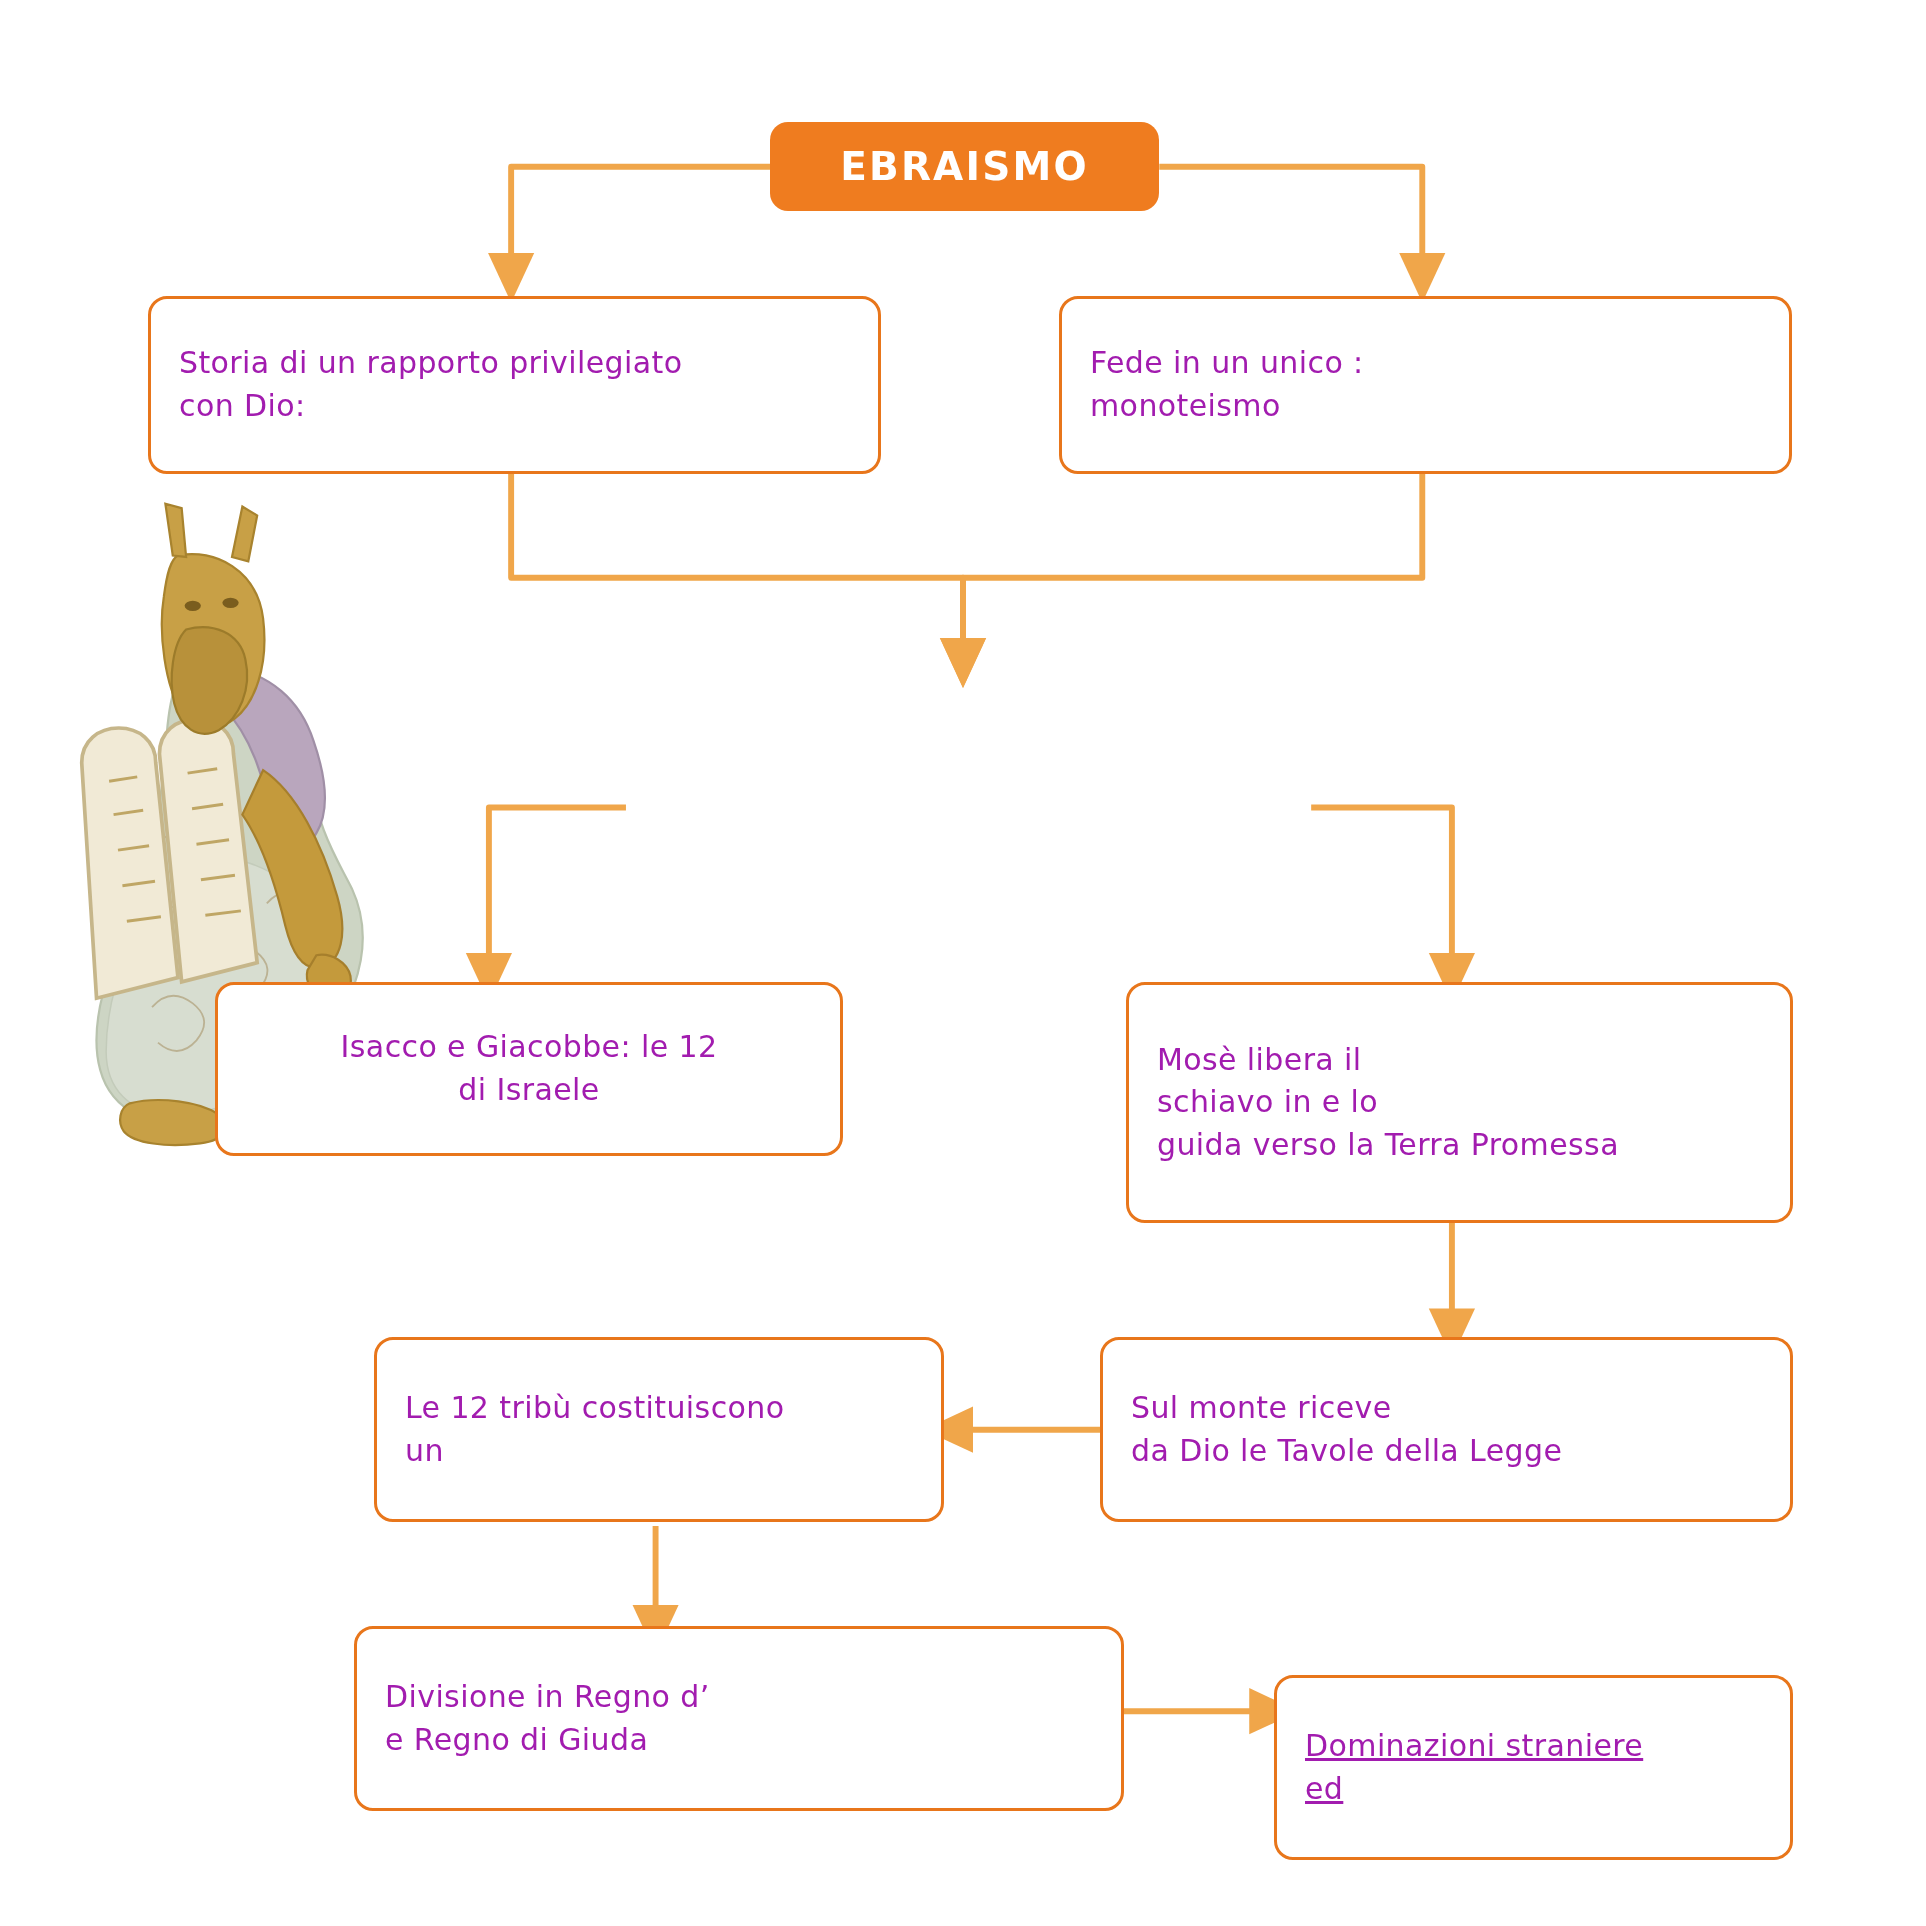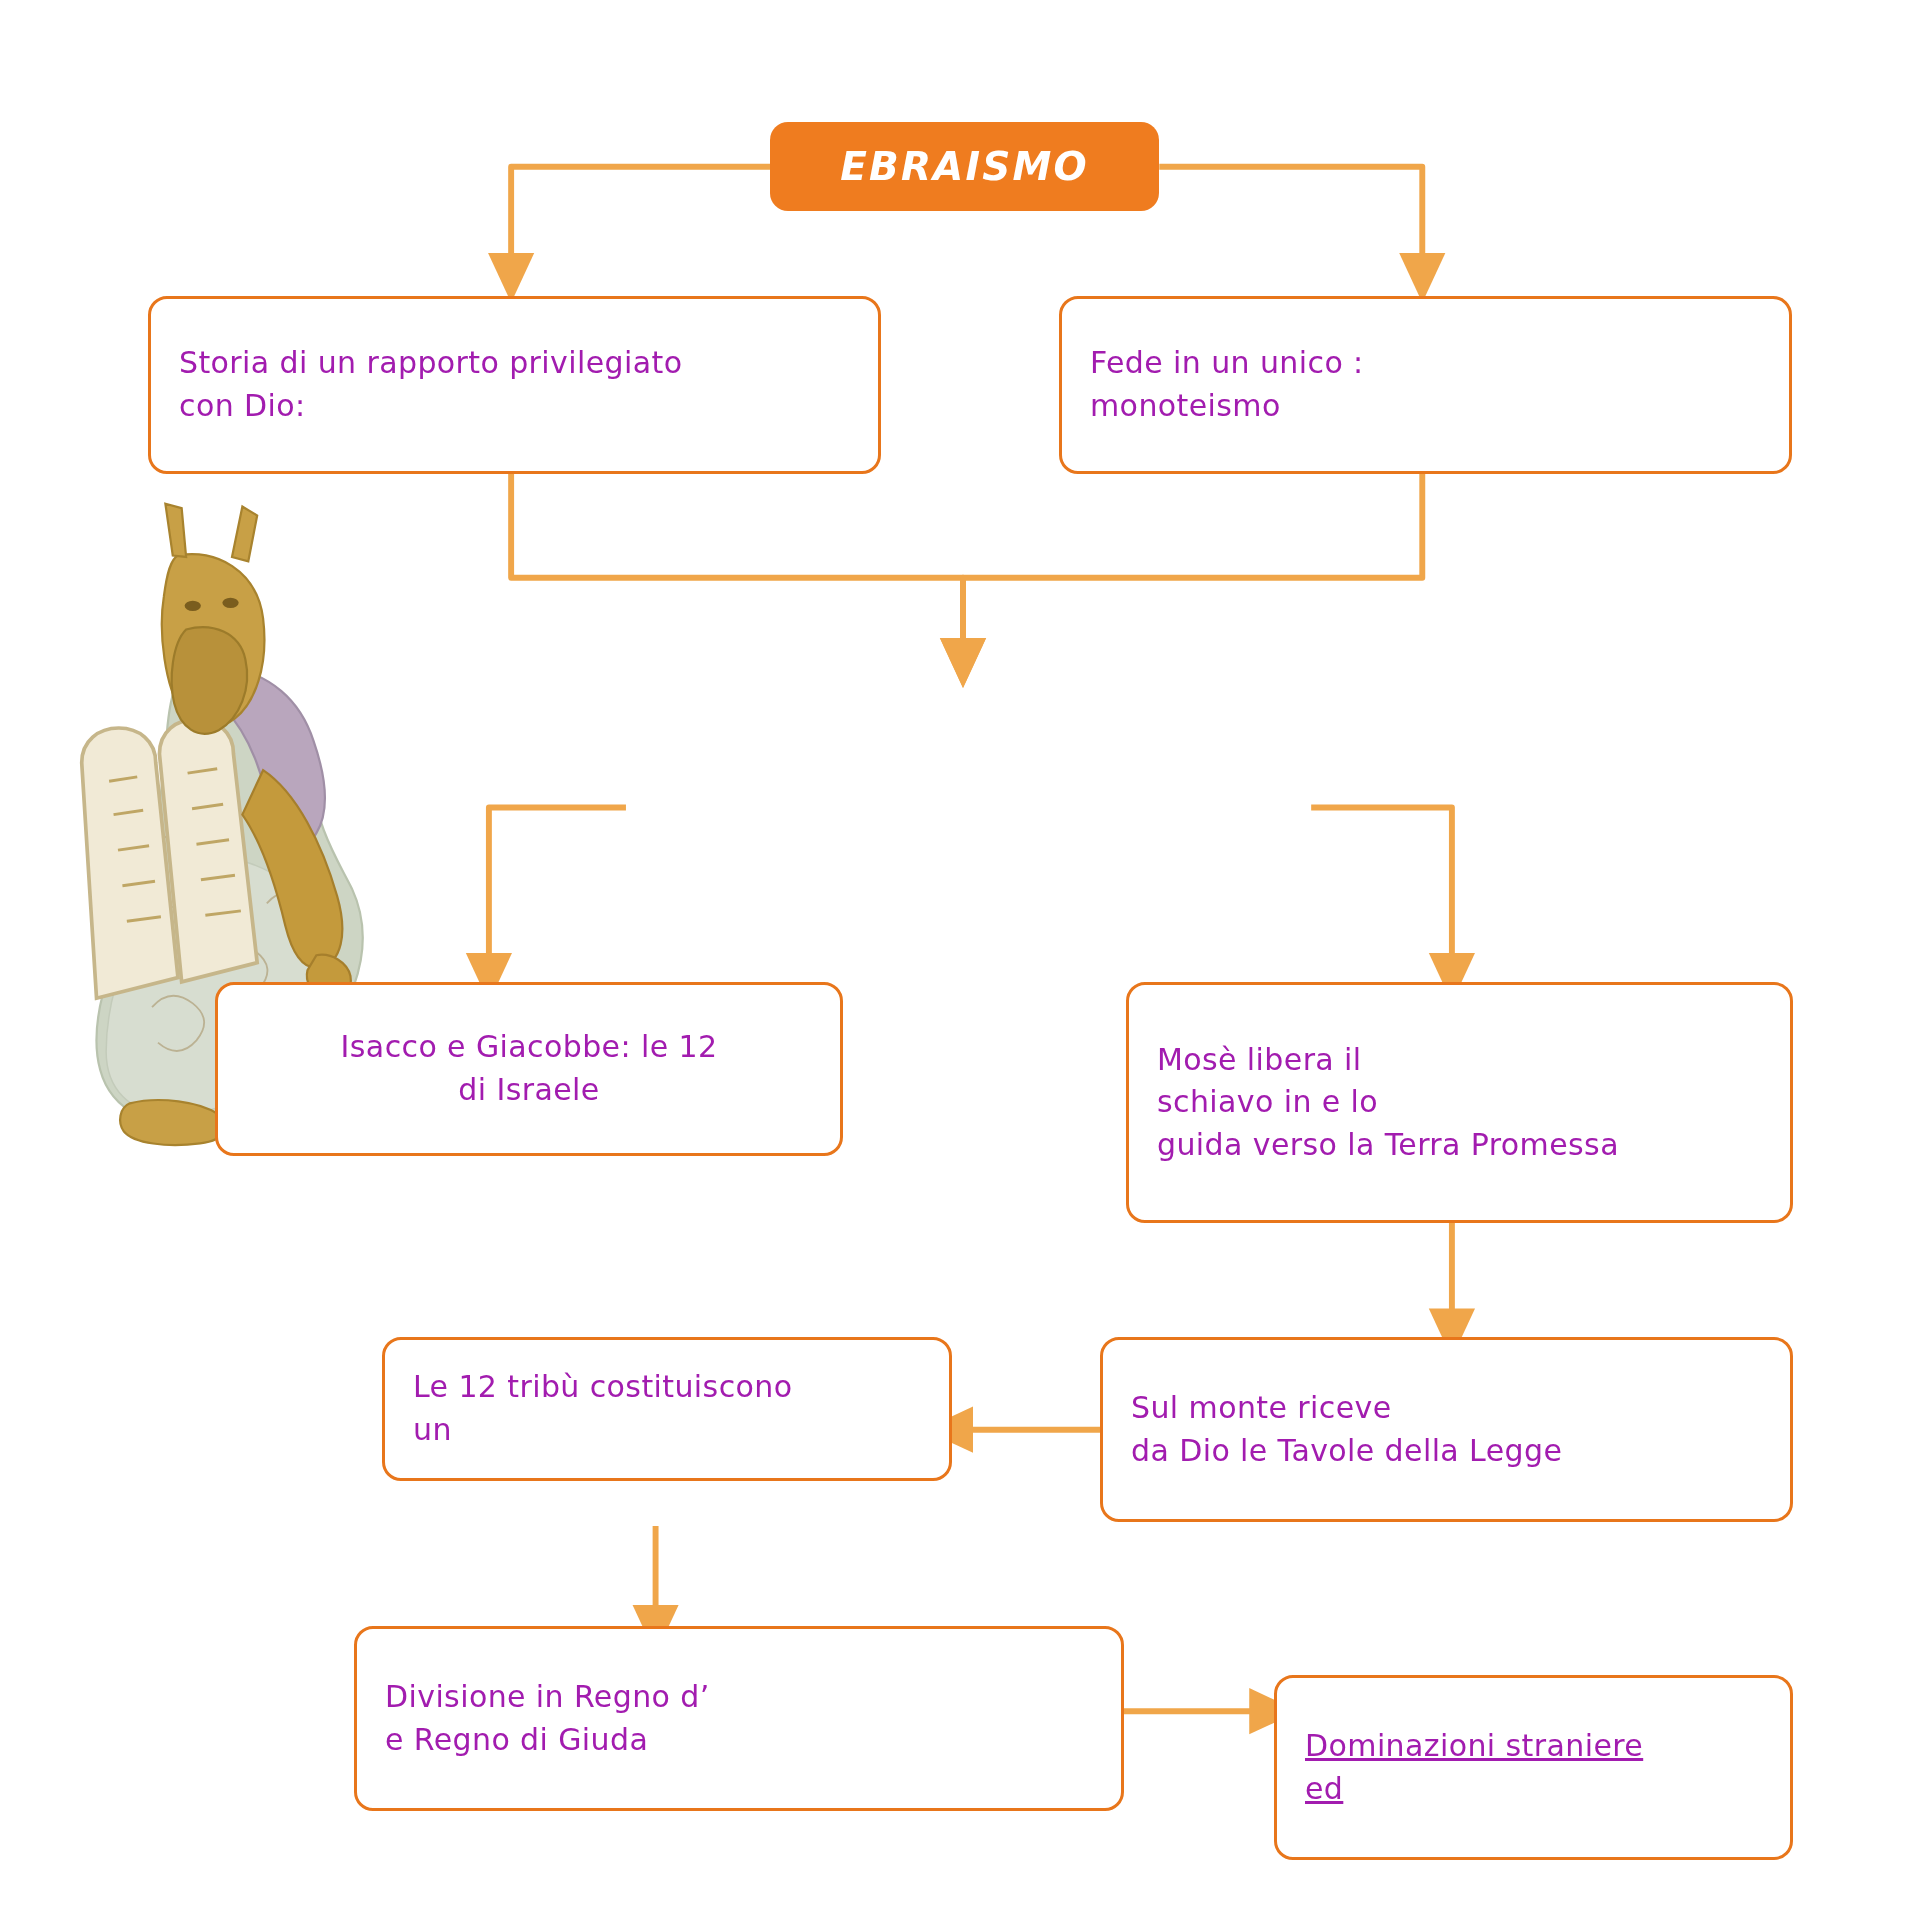--- a/index.html
+++ b/index.html
@@ -51,21 +51,20 @@
     box-sizing: border-box;
     background: #ef7c1f;
     border-radius: 18px;
     display: flex;
     align-items: center;
     justify-content: center;
     color: #ffffff;
     font-size: 39px;
     font-weight: bold;
     letter-spacing: 2.2px;
-    font-style: italic;
   }
   .statue {
     position: absolute;
     pointer-events: none;
   }
   .statue svg { display: block; }
 </style>
 </head>
 <body>
 
@@ -171,21 +170,21 @@
   <div class="node center" style="left:215px; top:982px; width:628px; height:174px;">Isacco e Giacobbe: le 12
                   di Israele</div>
 
   <div class="node" style="left:1126px; top:982px; width:667px; height:241px;">Mosè libera il
 schiavo in                          e lo
 guida verso la Terra Promessa</div>
 
   <div class="node" style="left:1100px; top:1337px; width:693px; height:185px;">Sul monte                         riceve
 da Dio le Tavole della Legge</div>
 
-  <div class="node" style="left:382px; top:1337px; width:570px; height:144px;">Le 12 tribù costituiscono
+  <div class="node" style="left:374px; top:1337px; width:570px; height:185px;">Le 12 tribù costituiscono
 un</div>
 
   <div class="node" style="left:354px; top:1626px; width:770px; height:185px;">Divisione in Regno d’
 e Regno di Giuda</div>
 
   <div class="node" style="left:1274px; top:1675px; width:519px; height:185px;text-decoration:underline;">Dominazioni straniere
 ed</div>
 
 </div>
 

